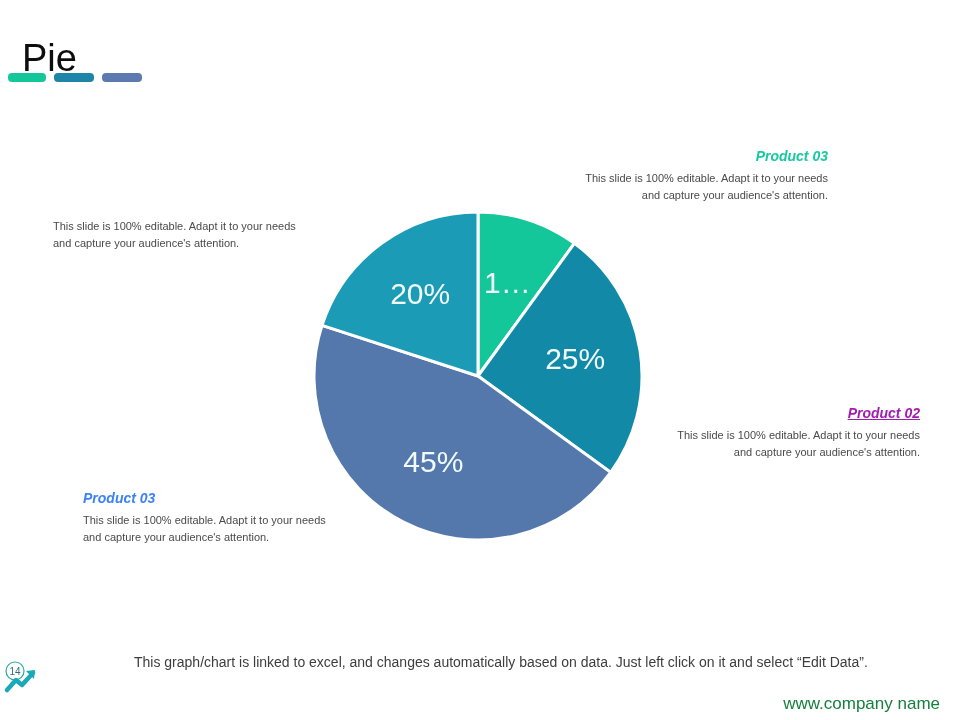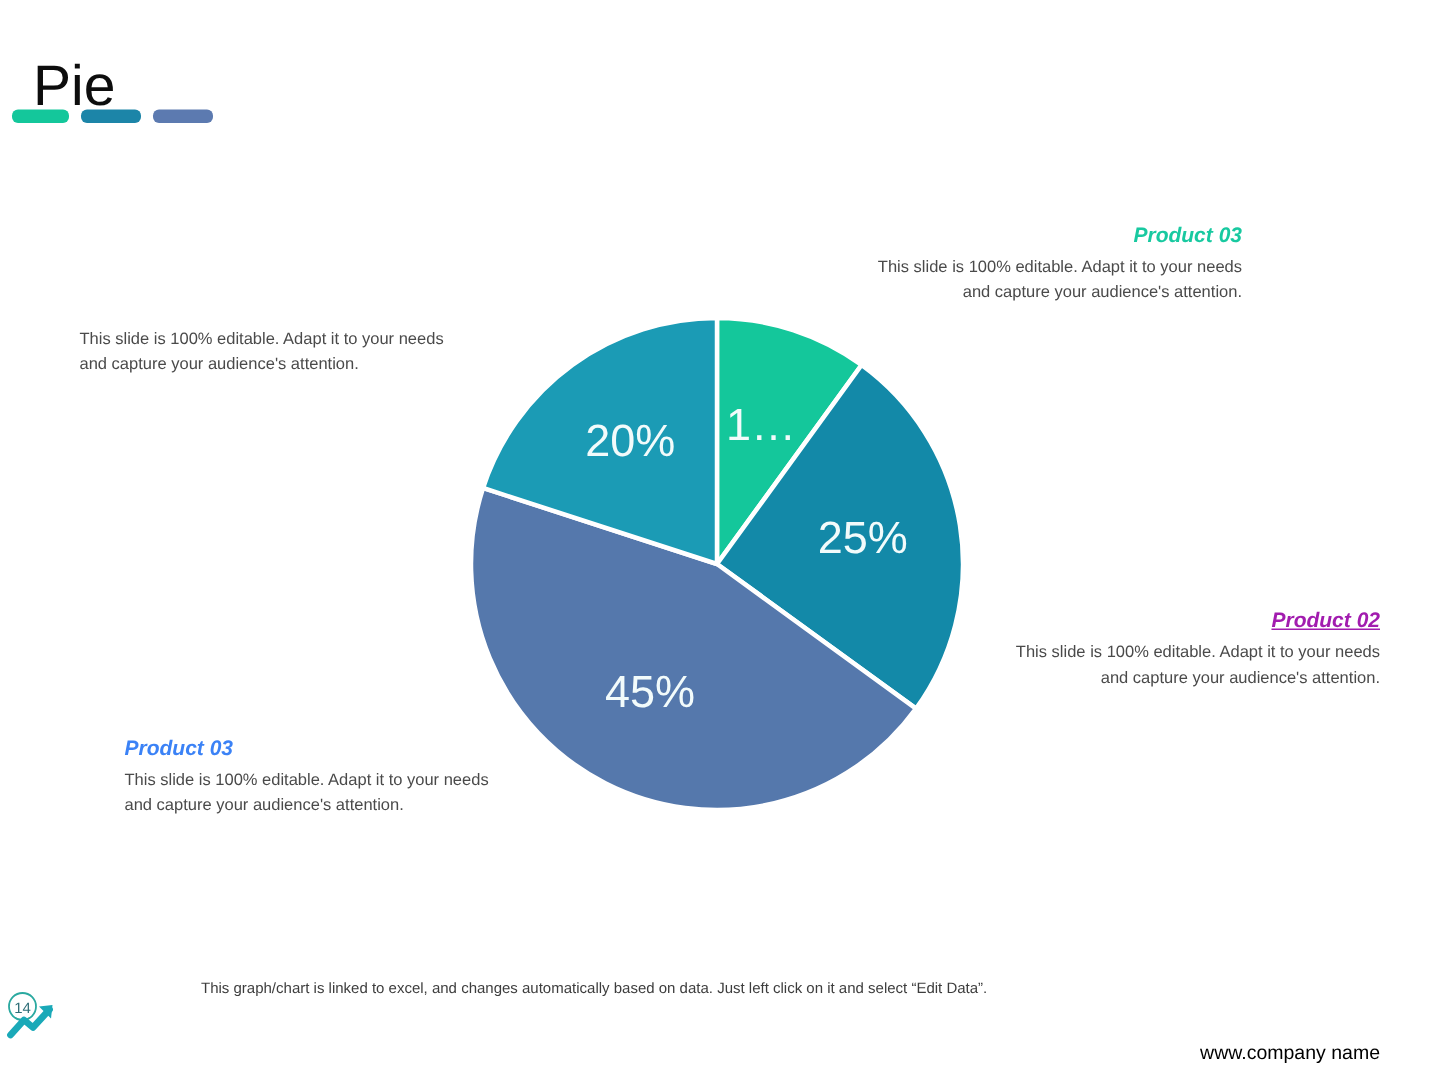--- a/index.html
+++ b/index.html
@@ -86,30 +86,30 @@
   #callout-1 { left: 580px; top: 147px; }
   #callout-2 { left: 672px; top: 404px; }
   #callout-3 { left: 83px;  top: 489px; }
   #callout-4 { left: 53px;  top: 218px; }
 
   
   .footnote {
     position: absolute;
     left: 134px;
     top: 654px;
-    font-size: 10px;
+    font-size: 14px;
     color: #3d3d3d;
     white-space: nowrap;
   }
   .company {
     position: absolute;
-    right: 40px;
+    right: 20px;
     top: 694px;
-    font-size: 13px;
-    color: #000000;
+    font-size: 17px;
+    color: #15803d;
   }
 
   
   .badge {
     position: absolute;
     left: 2px;
     top: 660px;
     width: 52px;
     height: 34px;
   }

